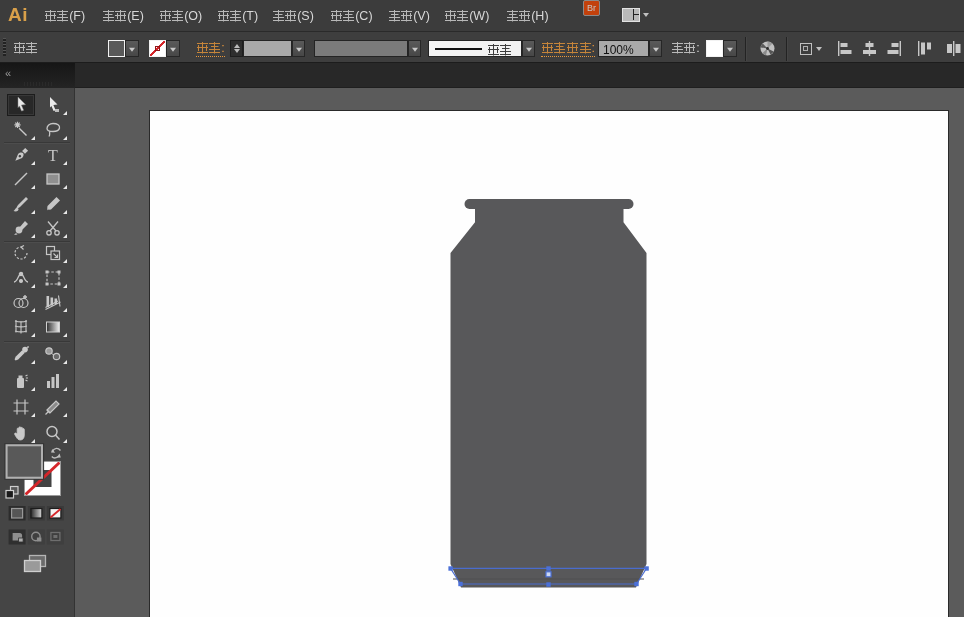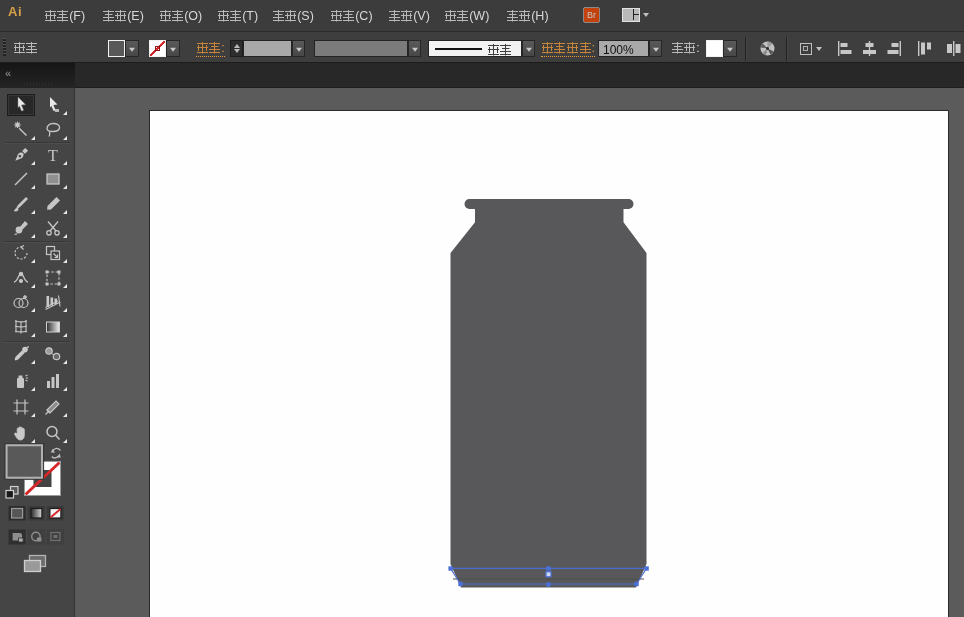--- a/index.html
+++ b/index.html
@@ -17,21 +17,21 @@
 .zh2{background:
  linear-gradient(currentColor 0 0) 0 1px/11px 1px,
  linear-gradient(currentColor 0 0) 0 10.4px/11px 1px,
  linear-gradient(currentColor 0 0) 5px 0/1px 11.5px,
  linear-gradient(currentColor 0 0) 1.8px 4.3px/7.5px 1px,
  linear-gradient(currentColor 0 0) 0 7.3px/11px 1px;
  background-repeat:no-repeat}
 
 #menubar{left:0;top:0;width:964px;height:31px;background:#3c3c3c}
 .mi{position:absolute;top:9px;font-size:12.5px;color:#d8d8d8;white-space:nowrap}
-#ailogo{position:absolute;left:8px;top:4px;color:#d9a04a;font-size:13px;font-weight:bold;letter-spacing:0.5px}
+#ailogo{position:absolute;left:8px;top:4px;color:#d9a04a;font-size:19px;font-weight:bold;letter-spacing:0.5px}
 
 #ctrlbar{left:0;top:31px;width:964px;height:32px;background:#3e3e3e;border-top:1px solid #2a2a2a;border-bottom:1px solid #1c1c1c}
 .cb-lbl{position:absolute;top:9px;font-size:12.5px;color:#d8d8d8}
 .cb-lblo{position:absolute;top:9px;font-size:12.5px;color:#e8973a;border-bottom:1px dotted #e8973a;padding-bottom:1px}
 .swatch{position:absolute;border:1.5px solid #f2f2f2}
 .ddbtn{position:absolute;background:linear-gradient(#5a5a5a,#474747);border:1px solid #262626}
 .ddbtn:after{content:"";position:absolute;left:50%;top:50%;transform:translate(-50%,-30%);border-left:3.5px solid transparent;border-right:3.5px solid transparent;border-top:4.5px solid #c8c8c8}
 .field{position:absolute;border:1px solid #242424;font-size:12px;color:#111}
 .vsep{position:absolute;top:5px;width:1px;height:24px;background:#232323;box-shadow:1px 0 0 #454545}
 
@@ -53,21 +53,21 @@
     <span id="ailogo">Ai</span>
     <span class="mi" style="left:44px"><i class="zh"></i><i class="zh zh2"></i>(F)</span>
     <span class="mi" style="left:102px"><i class="zh zh2"></i><i class="zh"></i>(E)</span>
     <span class="mi" style="left:159px"><i class="zh"></i><i class="zh zh2"></i>(O)</span>
     <span class="mi" style="left:217px"><i class="zh"></i><i class="zh zh2"></i>(T)</span>
     <span class="mi" style="left:272px"><i class="zh zh2"></i><i class="zh"></i>(S)</span>
     <span class="mi" style="left:330px"><i class="zh"></i><i class="zh zh2"></i>(C)</span>
     <span class="mi" style="left:388px"><i class="zh zh2"></i><i class="zh"></i>(V)</span>
     <span class="mi" style="left:444px"><i class="zh"></i><i class="zh zh2"></i>(W)</span>
     <span class="mi" style="left:506px"><i class="zh zh2"></i><i class="zh"></i>(H)</span>
-    <span class="abs" style="left:583px;top:7px;width:17px;height:16px;background:#c2410c;border:1px solid #8a8a8a;border-radius:2px;color:#c5c5c5;font-size:9px;text-align:center;line-height:14px">Br</span>
+    <span class="abs" style="left:583px;top:0;width:17px;height:16px;background:#c2410c;border:1px solid #8a8a8a;border-radius:2px;color:#c5c5c5;font-size:9px;text-align:center;line-height:14px">Br</span>
     <span class="abs" style="left:622px;top:8px;width:18px;height:14px;background:#b9b9b9;border:1.5px solid #e2e2e2">
         <span class="abs" style="right:5px;top:0;width:1.5px;height:11px;background:#222"></span>
         <span class="abs" style="right:0;top:4.8px;width:5px;height:1.5px;background:#222"></span>
       </span>
     <span class="abs" style="left:643px;top:13px;border-left:3.5px solid transparent;border-right:3.5px solid transparent;border-top:4.5px solid #c0c0c0"></span>
   </div>
 
   <div id="ctrlbar" class="abs">
     <span class="abs" style="left:3px;top:6px;width:3px;height:18px;background:repeating-linear-gradient(#555 0 1px,#222 1px 3px)"></span>
     <span class="cb-lbl" style="left:13px"><i class="zh"></i><i class="zh zh2"></i></span>

